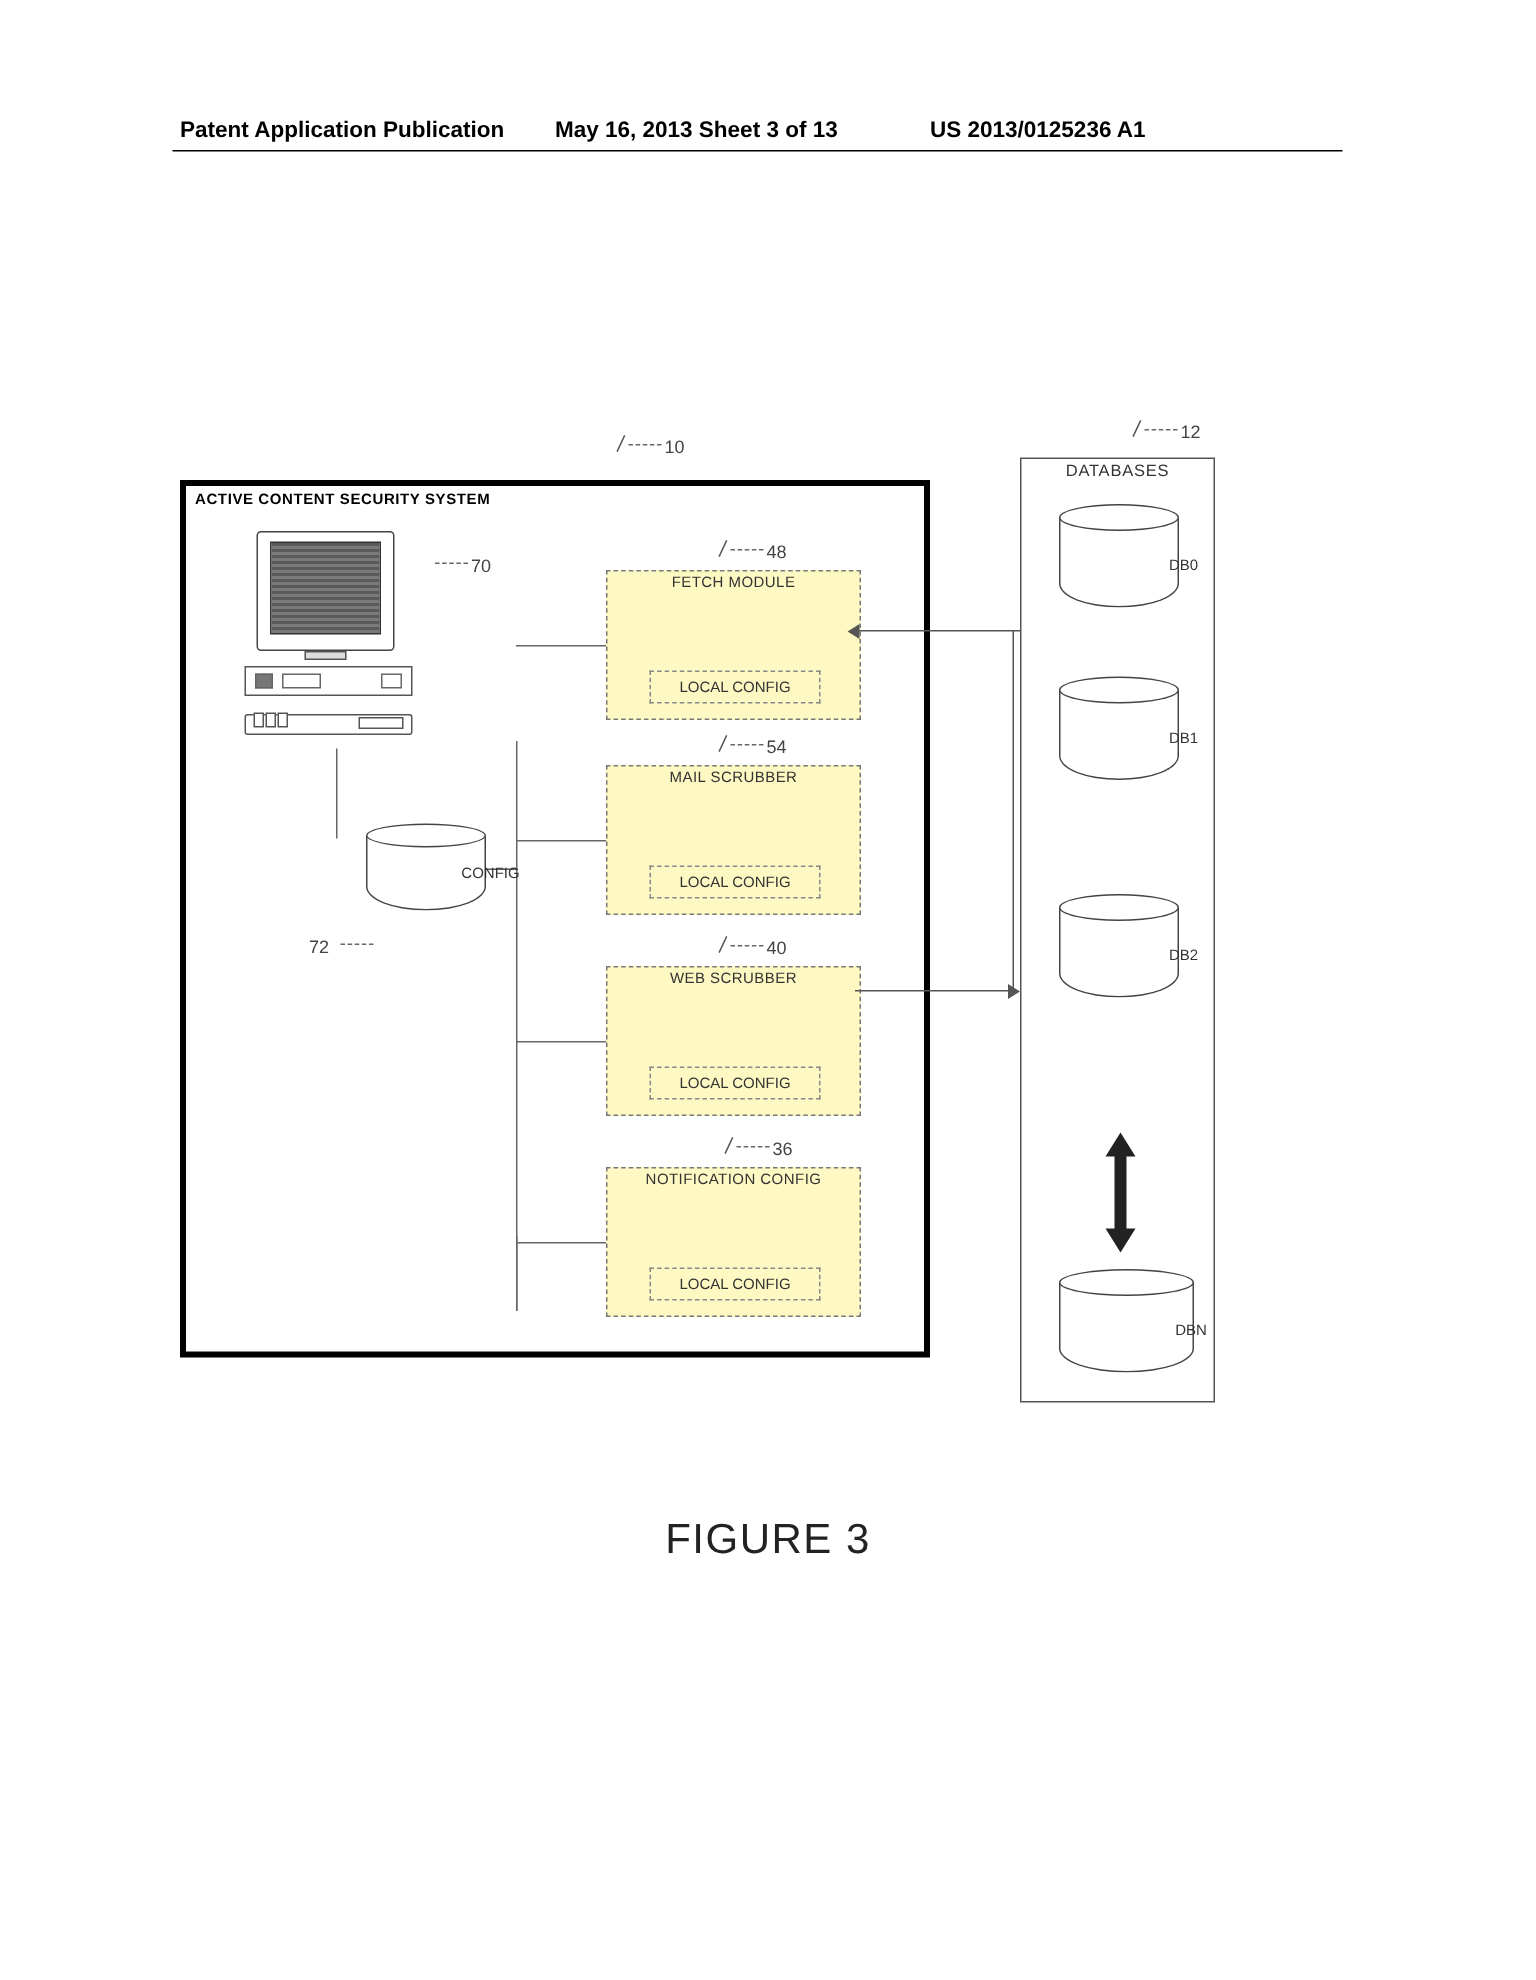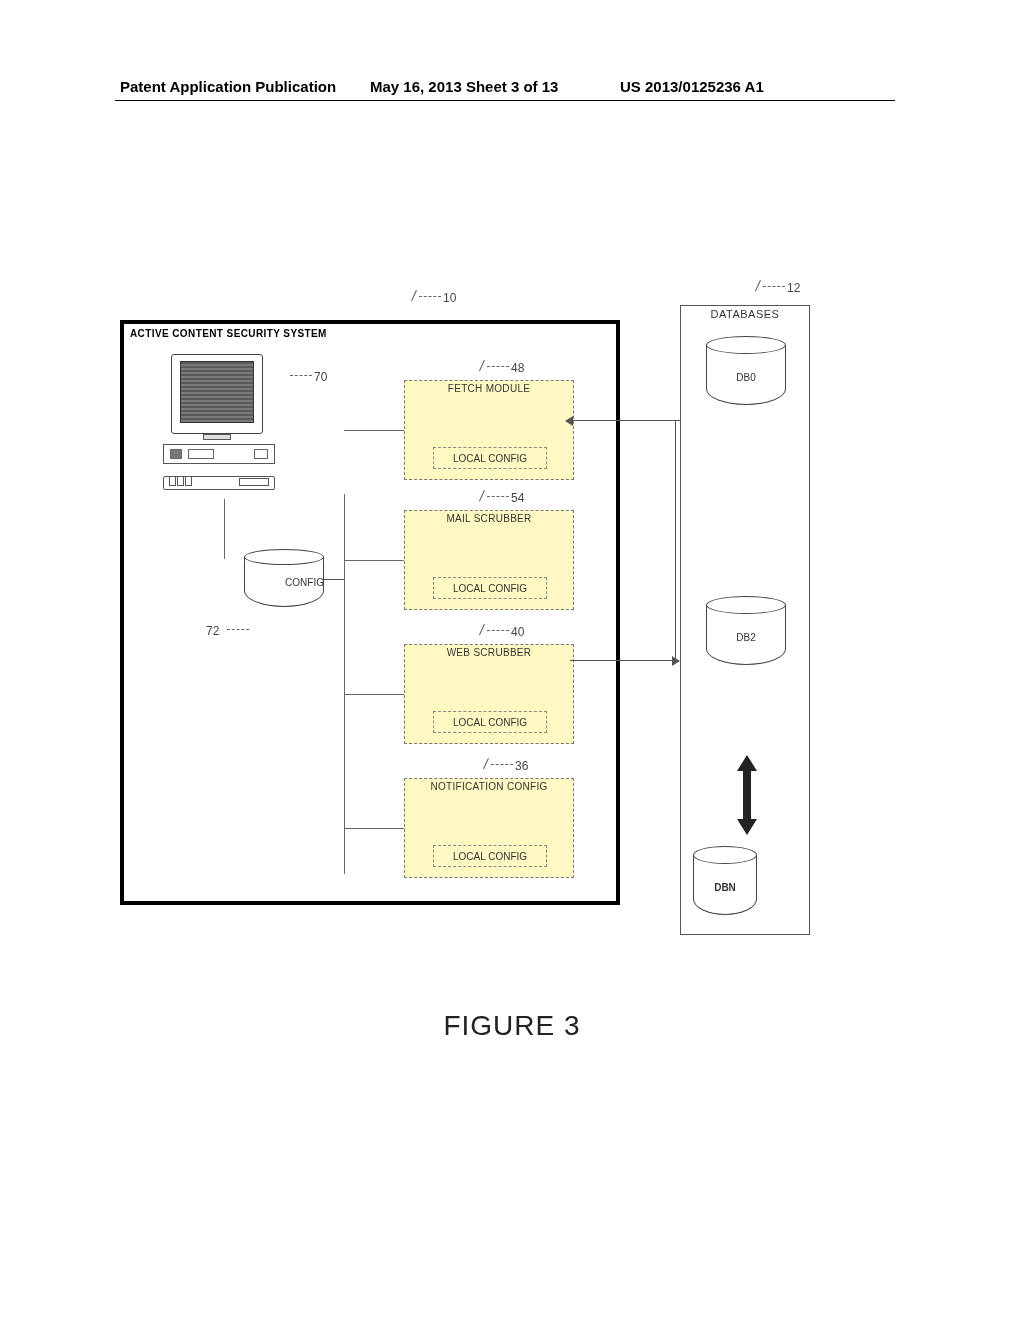--- a/index.html
+++ b/index.html
@@ -77,21 +77,21 @@
     border:1px solid #555; }
 
   
   .cyl { position:absolute; }
   .cyl .top { position:absolute; top:0; left:0; right:0;
     border:1px solid #444; border-radius:50%; background:#fff; z-index:2;}
   .cyl .body { position:absolute; left:0; right:0;
     border:1px solid #444; border-top:none; background:#fff;
     border-bottom-left-radius:50% 16px; border-bottom-right-radius:50% 16px; }
   .cyl .lbl { position:absolute; width:100%; text-align:center; font-size:10px;
-    color:#333; z-index:3; }
+    color:#333; z-index:3;margin-left:43px; }
 
   
   .mod {
     position:absolute; left:280px; width:170px; height:100px;
     border:1px dashed #777; background:#fef9c3;
   }
   .mod .mtitle { position:absolute; top:2px; width:100%; text-align:center;
     font-size:10px; letter-spacing:0.3px; color:#333; }
   .mod .localcfg {
     position:absolute; left:28px; bottom:10px; width:114px; height:22px;
@@ -186,21 +186,21 @@
     </div>
     <div class="ref" style="left:166px; top:46px;">
       <span class="tick"></span><span>70</span>
     </div>
 
     <div class="pc-cfg-v"></div>
 
     <div class="cyl" style="left:120px; top:225px; width:80px; height:58px;">
       <div class="top" style="height:16px;"></div>
       <div class="body" style="top:8px; height:50px;"></div>
-      <div class="lbl" style="top:28px;text-align:right;">CONFIG</div>
+      <div class="lbl" style="top:28px;">CONFIG</div>
     </div>
     <div class="ref" style="left:82px; top:300px;">
       <span>72</span>
       <span class="tick" style="margin-left:4px;"></span>
     </div>
 
     <div class="conn" style="left:200px; top:255px; width:20px; height:1px;"></div>
     <div class="trunk-v"></div>
 
     <div class="ref" style="left:360px; top:36px;">
@@ -255,28 +255,33 @@
 
   <div class="db-col">
     <div class="db-col-title">DATABASES</div>
 
     <div class="cyl" style="left:25px; top:30px; width:80px; height:70px;">
       <div class="top" style="height:18px;"></div>
       <div class="body" style="top:9px; height:60px;"></div>
       <div class="lbl" style="top:36px;">DB0</div>
     </div>
 
+    <div class="cyl" style="left:25px; top:145px; width:80px; height:70px;">
+      <div class="top" style="height:18px;"></div>
+      <div class="body" style="top:9px; height:60px;"></div>
+      <div class="lbl" style="top:36px;">DB1</div>
+    </div>
 
     <div class="cyl" style="left:25px; top:290px; width:80px; height:70px;">
       <div class="top" style="height:18px;"></div>
       <div class="body" style="top:9px; height:60px;"></div>
       <div class="lbl" style="top:36px;">DB2</div>
     </div>
 
-    <div class="cyl" style="left:12px; top:540px; width:64px; height:70px;font-weight:bold;">
+    <div class="cyl" style="left:25px; top:540px; width:90px; height:70px;">
       <div class="top" style="height:18px;"></div>
       <div class="body" style="top:9px; height:60px;"></div>
       <div class="lbl" style="top:36px;">DBN</div>
     </div>
   </div>
 
   <div class="dblarrow">
     <div class="head up"></div>
     <div class="shaft"></div>
     <div class="head down"></div>

